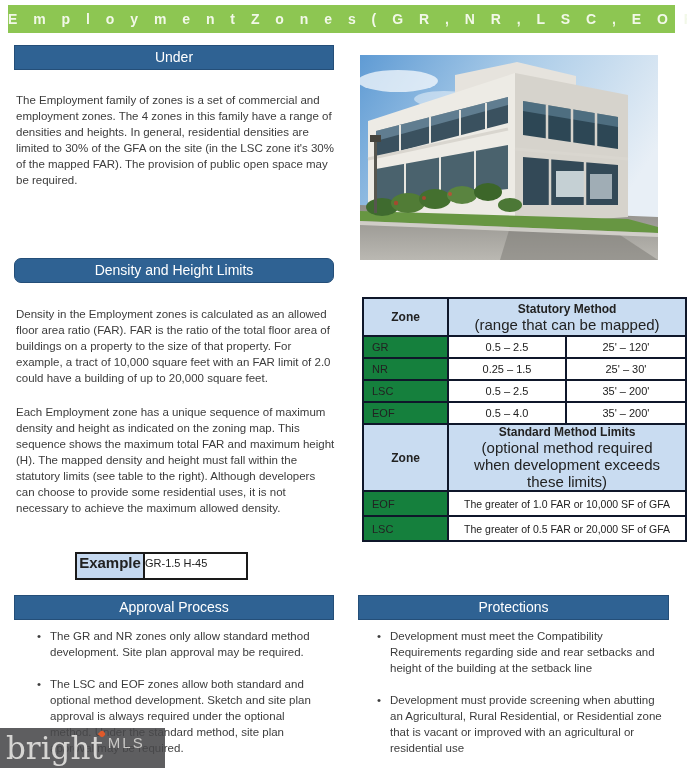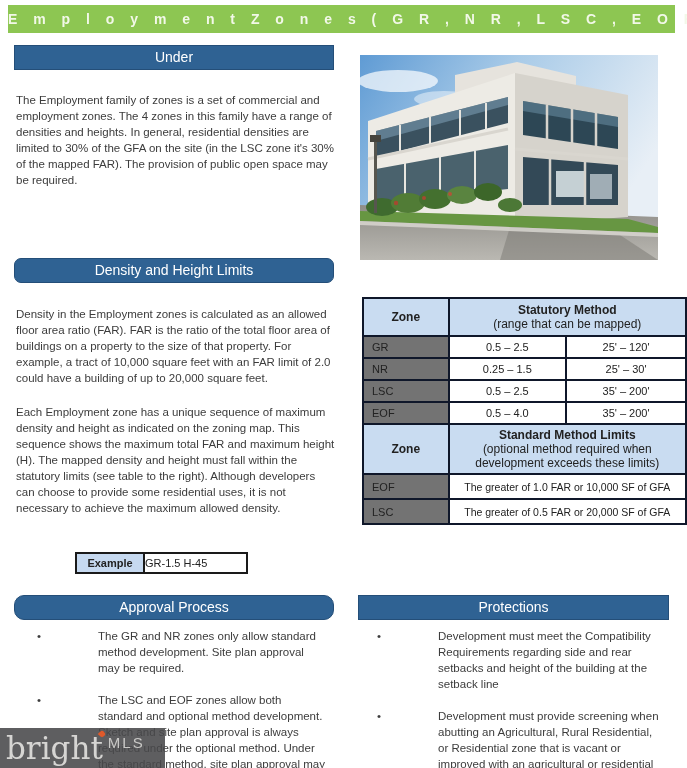--- a/index.html
+++ b/index.html
@@ -23,65 +23,65 @@
   }
 
   
   .section-bar{
     background:#2f6293;border:1px solid #244e78;
     color:#ffffff;font-size:14px;
     text-align:center;line-height:23px;height:23px;
   }
   .bar-about{left:14px;top:45px;width:318px;}
   .bar-density{left:14px;top:258px;width:318px;border-radius:7px;}
-  .bar-approval{left:14px;top:595px;width:318px;border-radius:10px;}
+  .bar-approval{left:14px;top:595px;width:318px;}
   .bar-protections{left:358px;top:595px;width:309px;text-align:center;}
 
   
   .bodytext{font-size:11.5px;line-height:16px;color:#3c3c3c;}
   .bodytext p{margin:18px 0 16px 0;}
   .txt-about{left:16px;top:74px;width:318px;}
   .txt-density{left:16px;top:288px;width:320px;}
 
   
   .bullets{font-size:11.5px;line-height:16px;}
   .bullet-item{display:flex;margin:0 0 16px 0;}
   .bullet-dot{width:22px;flex:0 0 22px;text-align:center;}
-  .bullet-text{flex:1;margin-left:48px;}
+  .bullet-text{flex:1;}
   .bul-approval{left:28px;top:628px;width:300px;}
   .bul-protections{left:368px;top:628px;width:296px;}
 
   
   .example-box{left:75px;top:552px;display:flex;border:2px solid #1a1a1a;}
   .example-label{
     width:66px;background:#c6d9f0;border-right:2px solid #1a1a1a;
-    font-size:11px;font-weight:bold;text-align:center;line-height:18px;height:18px;color:#222;
+    font-size:15px;font-weight:bold;text-align:center;line-height:18px;height:24px;color:#222;
   }
   .example-value{
     width:101px;background:#ffffff;font-size:11px;line-height:18px;height:18px;
     padding-left:0;color:#222;
   }
 
   
   .zoning-table{left:362px;top:297px;border-collapse:collapse;}
   .zoning-table td{
     border:2px solid #0f172a;font-size:11px;color:#222;
     padding:0 14px;text-align:center;vertical-align:middle;margin-left:8px;
   }
   .zoning-table td.zone-hdr{background:#c9dcf1;font-weight:bold;font-size:12px;width:61px;}
   .zoning-table td.limits-hdr{background:#c9dcf1;height:36px;}
   .zoning-table td.sub{background:#bfbfbf;height:24px;}
-  .zoning-table td.zonecell{background:#737373;text-align:left;padding-left:8px;width:61px;height:20px;}
+  .zoning-table td.zonecell{background:#15803d;text-align:left;padding-left:8px;width:61px;height:20px;}
   .zoning-table td.val{background:#ffffff;height:20px;}
   .zoning-table td.far-col{width:101px;}
   .zoning-table td.h-col{width:104px;}
   .zoning-table td.std-hdr{background:#c9dcf1;height:48px;}
   .zoning-table td.limit-val{background:#ffffff;height:23px;font-size:10.5px;}
   .tbl-title{font-weight:bold;font-size:12px;}
-  .tbl-sub{font-size:12px;}
+  .tbl-sub{font-size:15px;}
 
   
   .photo{left:360px;top:55px;width:298px;height:205px;}
 
   
   .watermark{
     left:0;top:728px;width:165px;height:40px;
     background:rgba(72,72,74,0.88);
     display:flex;
   }

